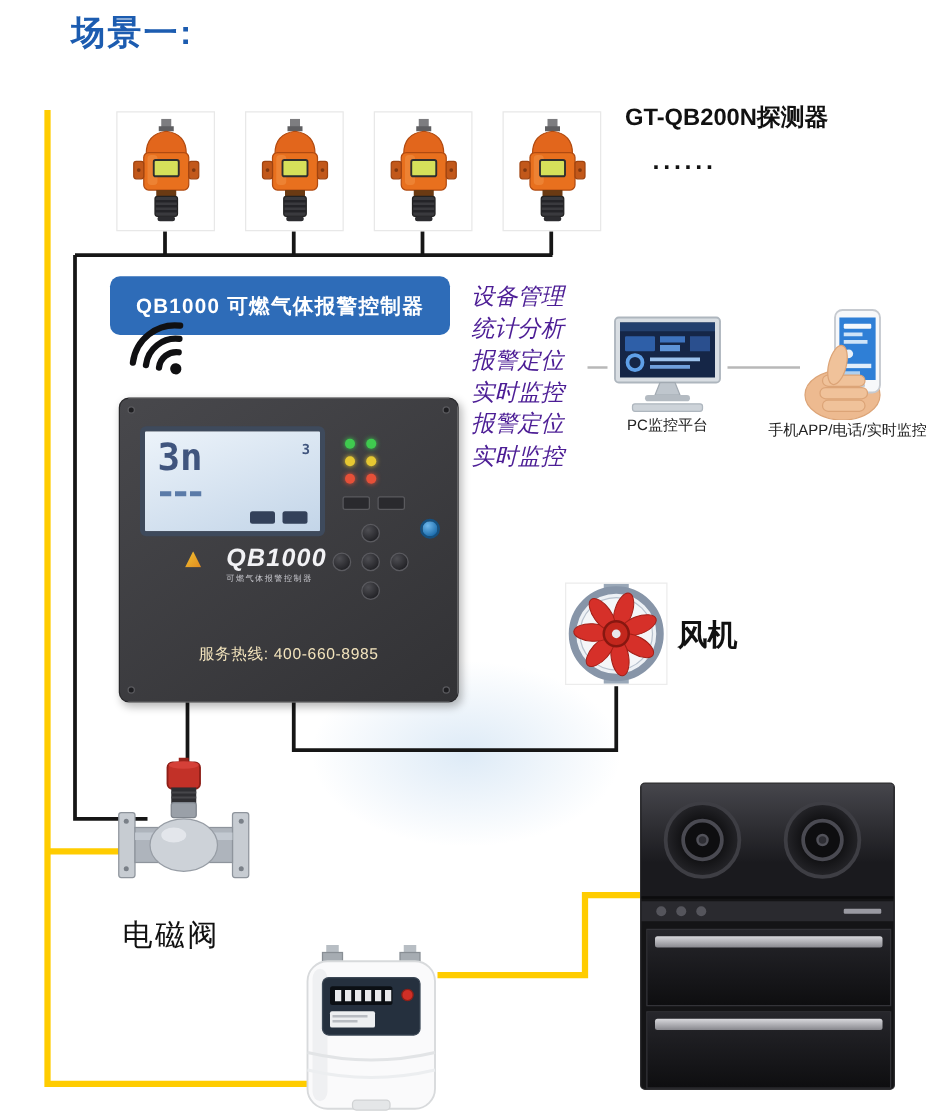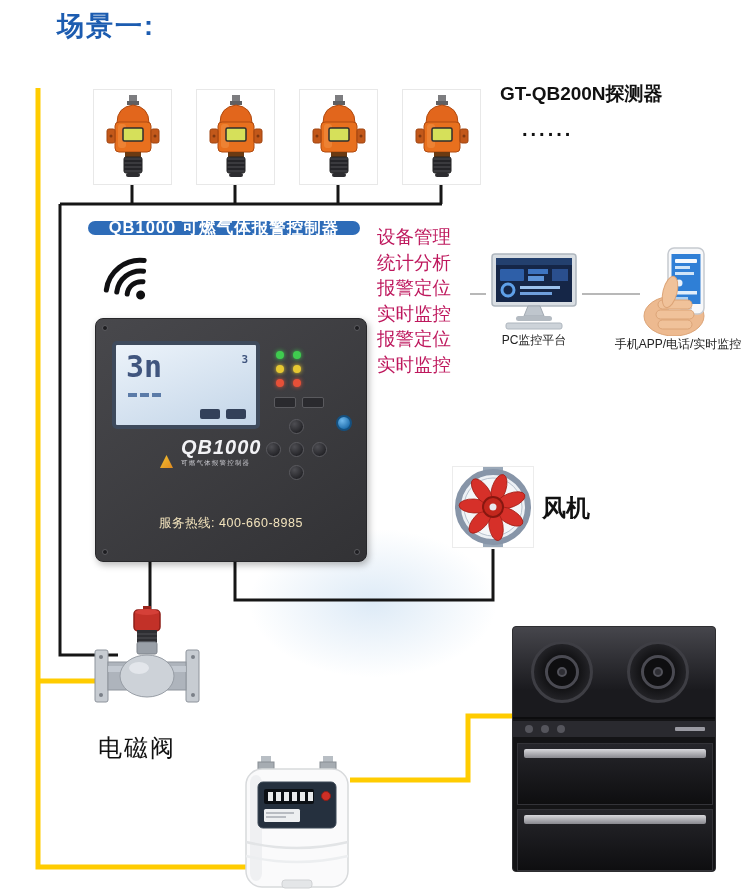--- a/index.html
+++ b/index.html
@@ -18,21 +18,21 @@
   .title { position: absolute; left: 57px; top: 8px; font-size: 27px; font-weight: bold;
     color: var(--title-blue, #1C5CB0); letter-spacing: 2px; }
 
   .det-card { position: absolute; top: 89px; width: 79px; height: 96px; background: #fff;
     border: 1px solid #E8E8E8; display: flex; align-items: center; justify-content: center; }
   .det1 { left: 93px; } .det2 { left: 196px; } .det3 { left: 299px; } .det4 { left: 402px; }
 
   .gt-label { position: absolute; left: 500px; top: 81px; font-size: 19px; font-weight: bold; }
   .gt-dots  { position: absolute; left: 522px; top: 118px; font-size: 20px; font-weight: bold; letter-spacing: 3px; }
 
-  .banner { position: absolute; left: 88px; top: 221px; width: 272px; height: 14px;
+  .banner { position: absolute; left: 88px; top: 221px; width: 272px; height: 47px;
     background: var(--banner-blue, #2E6CB8); border-radius: 8px; color: #fff; font-size: 16.5px;
     font-weight: bold; display: flex; align-items: center; justify-content: center; letter-spacing: 1px; }
 
   .wifi { position: absolute; left: 100px; top: 254px; }
 
   
   .controller { position: absolute; left: 95px; top: 318px; width: 272px; height: 244px;
     background: linear-gradient(145deg, #48484C, #323235); border: 1px solid #28282B;
     border-radius: 8px; box-shadow: 2px 3px 7px rgba(0,0,0,.28); }
   .screw { position: absolute; width: 6px; height: 6px; border-radius: 50%; background: #1E1E21; border: 1px solid #5A5A5E; }
@@ -54,29 +54,29 @@
   .led.r { background: #E65038; box-shadow: 0 0 4px #E65038; }
   .cbtns { position: absolute; left: 178px; top: 78px; display: flex; gap: 6px; }
   .cbtn { width: 22px; height: 11px; background: #2A2A2E; border: 1px solid #5A5A5E; border-radius: 2px; }
   .dpad { position: absolute; left: 170px; top: 100px; width: 62px; height: 62px; }
   .dk { position: absolute; width: 15px; height: 15px; border-radius: 50%;
     background: radial-gradient(circle at 35% 30%, #4E4E53, #232327 75%); border: 1px solid #5A5A5F; }
   .dk.up { left: 23px; top: 0; } .dk.lf { left: 0; top: 23px; } .dk.ct { left: 23px; top: 23px; }
   .dk.rt { left: 46px; top: 23px; } .dk.dn { left: 23px; top: 46px; }
   .pwr { position: absolute; left: 240px; top: 96px; width: 16px; height: 16px; border-radius: 50%;
     background: radial-gradient(circle at 35% 30%, #6FB8EC, #1F6FAE 75%); border: 2px solid #15507F; }
-  .qlogo { position: absolute; left: 64px; top: 118px; display: flex; align-items: flex-end; gap: 8px; }
+  .qlogo { position: absolute; left: 52px; top: 118px; display: flex; align-items: flex-start; gap: 20px; }
   .qmark { width: 13px; height: 13px; margin-top: 4px; background: linear-gradient(135deg, #F2C230, #E08A20);
     clip-path: polygon(0 100%, 50% 0, 100% 100%); }
   .qname { font-size: 20px; font-weight: bold; font-style: italic; color: #F2F2F5; letter-spacing: 1px; line-height: 20px; }
   .qsub { font-size: 6.5px; color: #C8C8CE; letter-spacing: 1.2px; margin-top: 2px; }
   .hotline { position: absolute; left: 0; top: 196px; width: 100%; text-align: center;
     font-size: 12.5px; color: #F2E3BC; letter-spacing: .5px; }
 
-  .features { position: absolute; left: 377px; top: 224px; font-size: 18.5px; line-height: 25.5px; color: #be185d; }
+  .features { position: absolute; left: 377px; top: 224px; font-size: 18.5px; line-height: 25.5px; color: #4c1d95; font-style: italic; }
 
   .pc-illus { position: absolute; left: 488px; top: 252px; }
   .pc-label { position: absolute; left: 478px; top: 332px; width: 112px; text-align: center; font-size: 12px; color: #222; }
   .phone-illus { position: absolute; left: 640px; top: 244px; }
   .phone-label { position: absolute; left: 608px; top: 336px; width: 140px; text-align: center; font-size: 12px; color: #222; }
 
   .fan-card { position: absolute; left: 452px; top: 466px; width: 82px; height: 82px; background: #fff;
     border: 1px solid #ECECEC; display: flex; align-items: center; justify-content: center; }
   .fan-label { position: absolute; left: 542px; top: 492px; font-size: 24px; font-weight: bold; }
 

